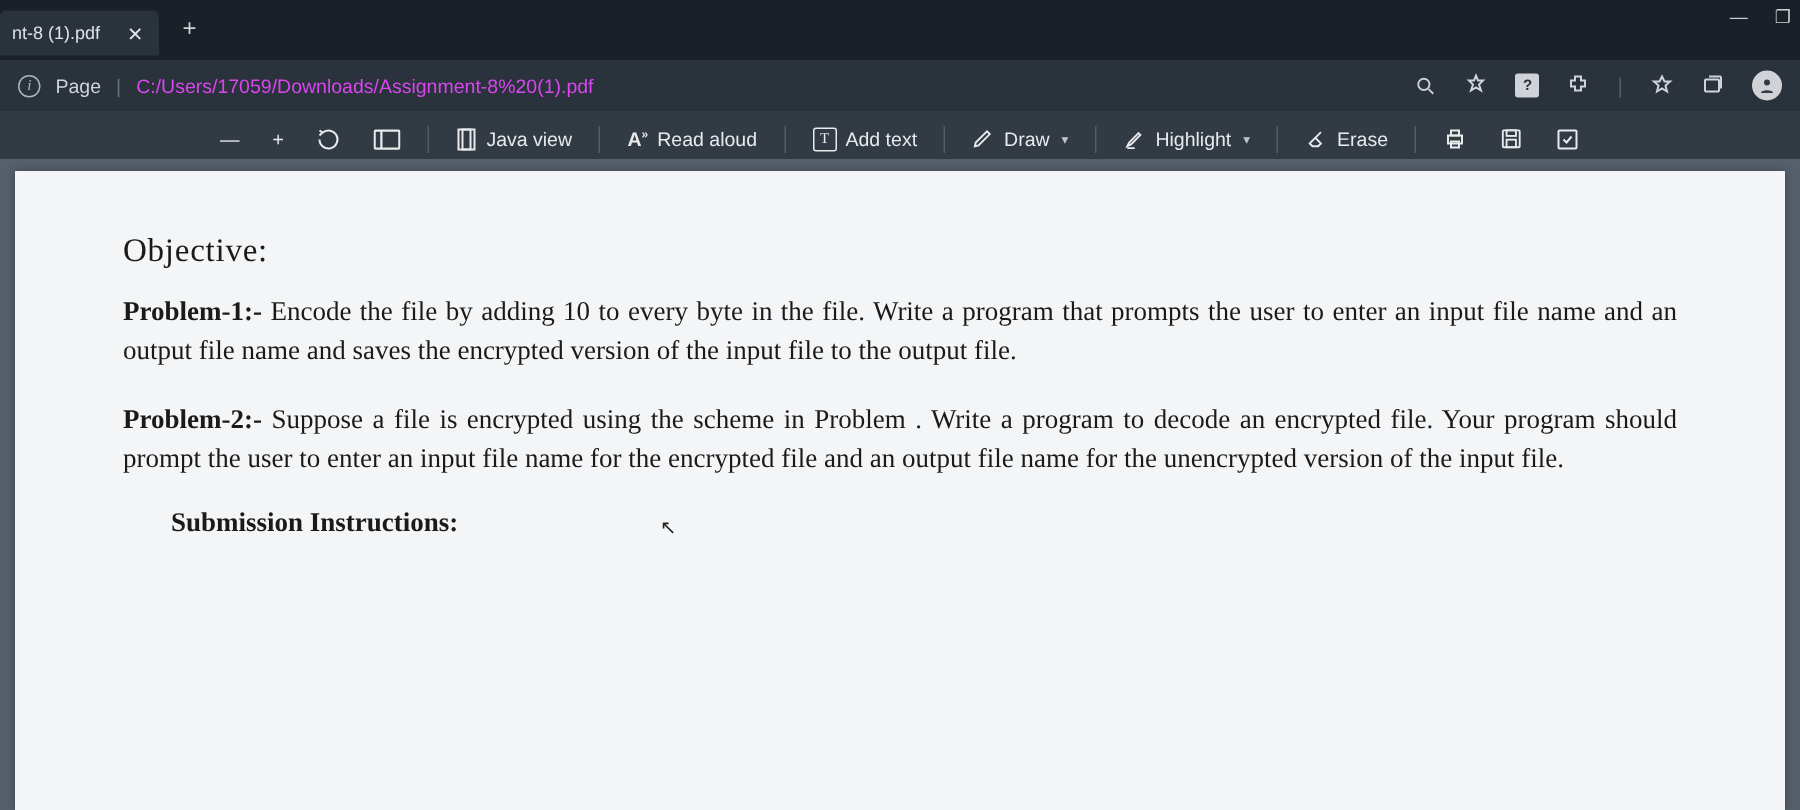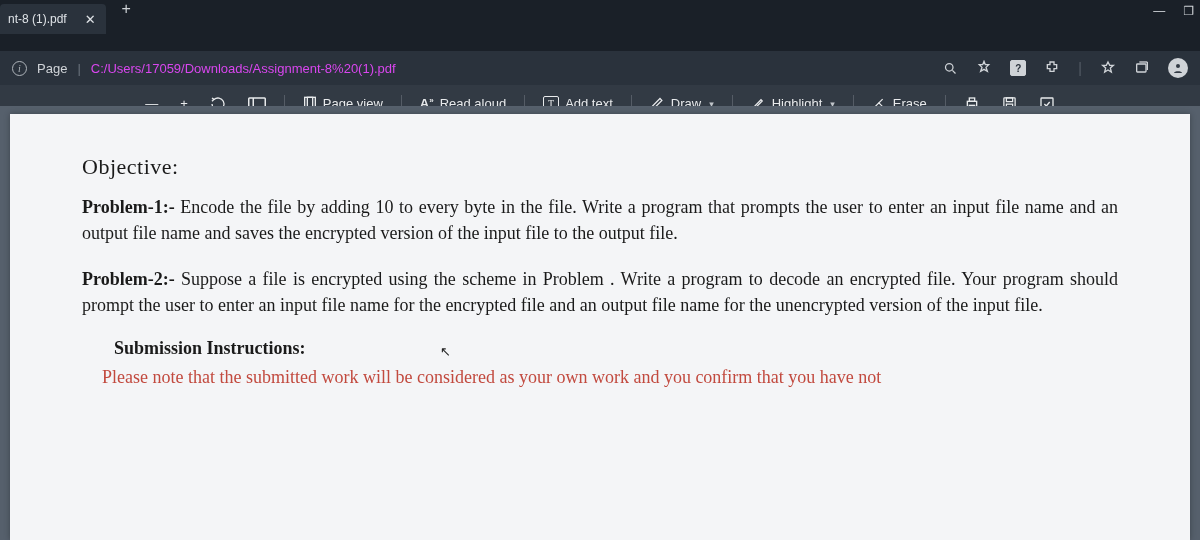--- a/index.html
+++ b/index.html
@@ -5,23 +5,24 @@
   * { margin: 0; padding: 0; box-sizing: border-box; }
   body {
     width: 1200px;
     height: 540px;
     background: #1a2028;
     font-family: "Segoe UI", Arial, sans-serif;
     overflow: hidden;
     position: relative;
   }
   .tab-strip {
-    height: 51px;
+    height: 40px;
     background: #1a2028;
     display: flex;
+    align-items: center;
     padding-left: 0;
     color: #d0d4d8;
     font-size: 12px;
   }
   .tab {
     display: flex;
     align-items: center;
     gap: 18px;
     background: #2a323c;
     padding: 0 10px 0 8px;
@@ -196,21 +197,21 @@
         <rect x="1" y="1" width="22" height="16" rx="1"></rect>
         <line x1="7" y1="1" x2="7" y2="17"></line>
       </svg>
   </div>
   <span class="tb-sep"></span>
   <div class="tb-item">
     <svg width="14" height="16" viewBox="0 0 20 24" fill="none" stroke="#e8eaec" stroke-width="2">
         <rect x="2" y="2" width="12" height="20"></rect>
         <rect x="6" y="2" width="12" height="20"></rect>
       </svg>
-    <span>Page view</span>
+    <span>Java view</span>
   </div>
   <span class="tb-sep"></span>
   <div class="tb-item">
     <span style="font-weight:600">A<sup style="font-size:8px">»</sup></span>
     <span>Read aloud</span>
   </div>
   <span class="tb-sep"></span>
   <div class="tb-item">
     <span class="icon-sq" style="border-color:#e8eaec;font-family:serif">T</span>
     <span>Add text</span>
@@ -266,16 +267,15 @@
 <div class="doc-area">
   <div class="page">
     <h2 class="obj">Objective:</h2>
     <p>
       <span class="prob-label">Problem-1:- </span><span>Encode the file by adding 10 to every byte in the file. Write a program that prompts the user to enter an input file name and an output file name and saves the encrypted version of the input file to the output file.</span>
     </p>
     <p>
       <span class="prob-label">Problem-2:- </span><span>Suppose a file is encrypted using the scheme in Problem . Write a program to decode an encrypted file. Your program should prompt the user to enter an input file name for the encrypted file and an output file name for the unencrypted version of the input file.</span>
     </p>
     <div class="subhead">Submission Instructions:</div>
-    <div class="note">Please note that the submitted work will be considered as your own work and you confirm that you have not</div>
     <span class="cursor-arrow" style="left:440px; top:238px">↖</span>
   </div>
 </div>
 
 </body></html>

